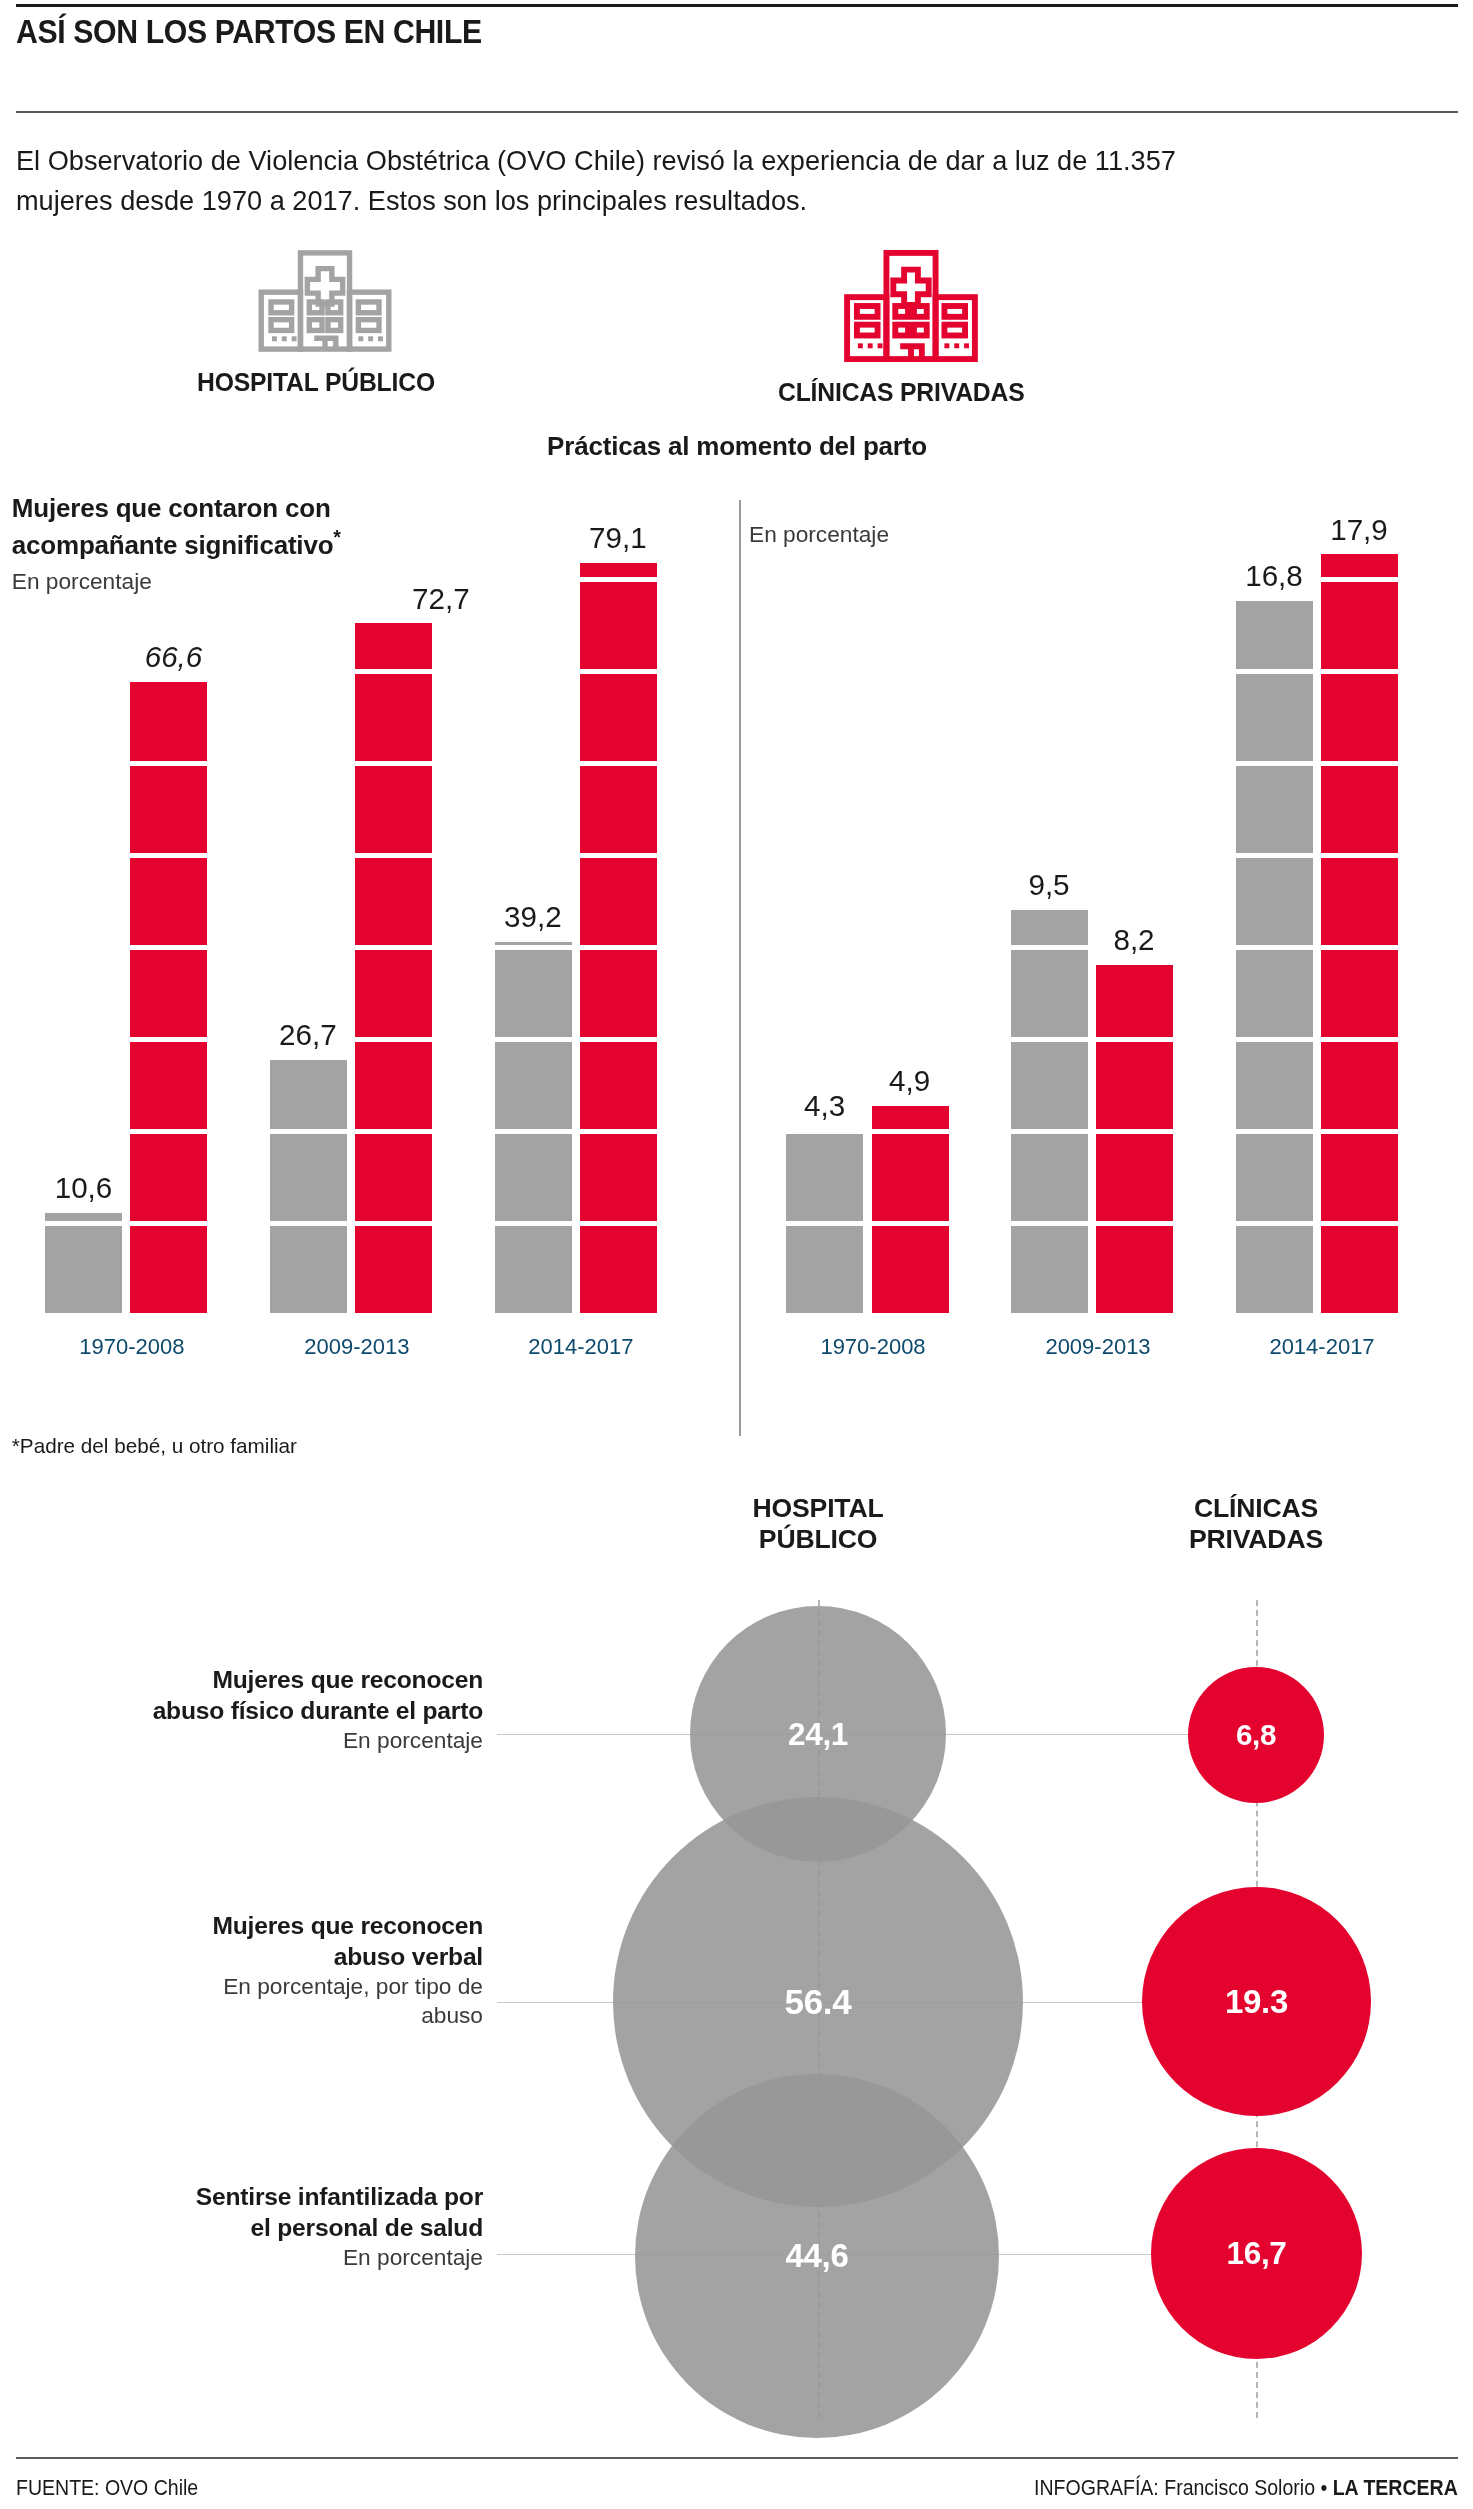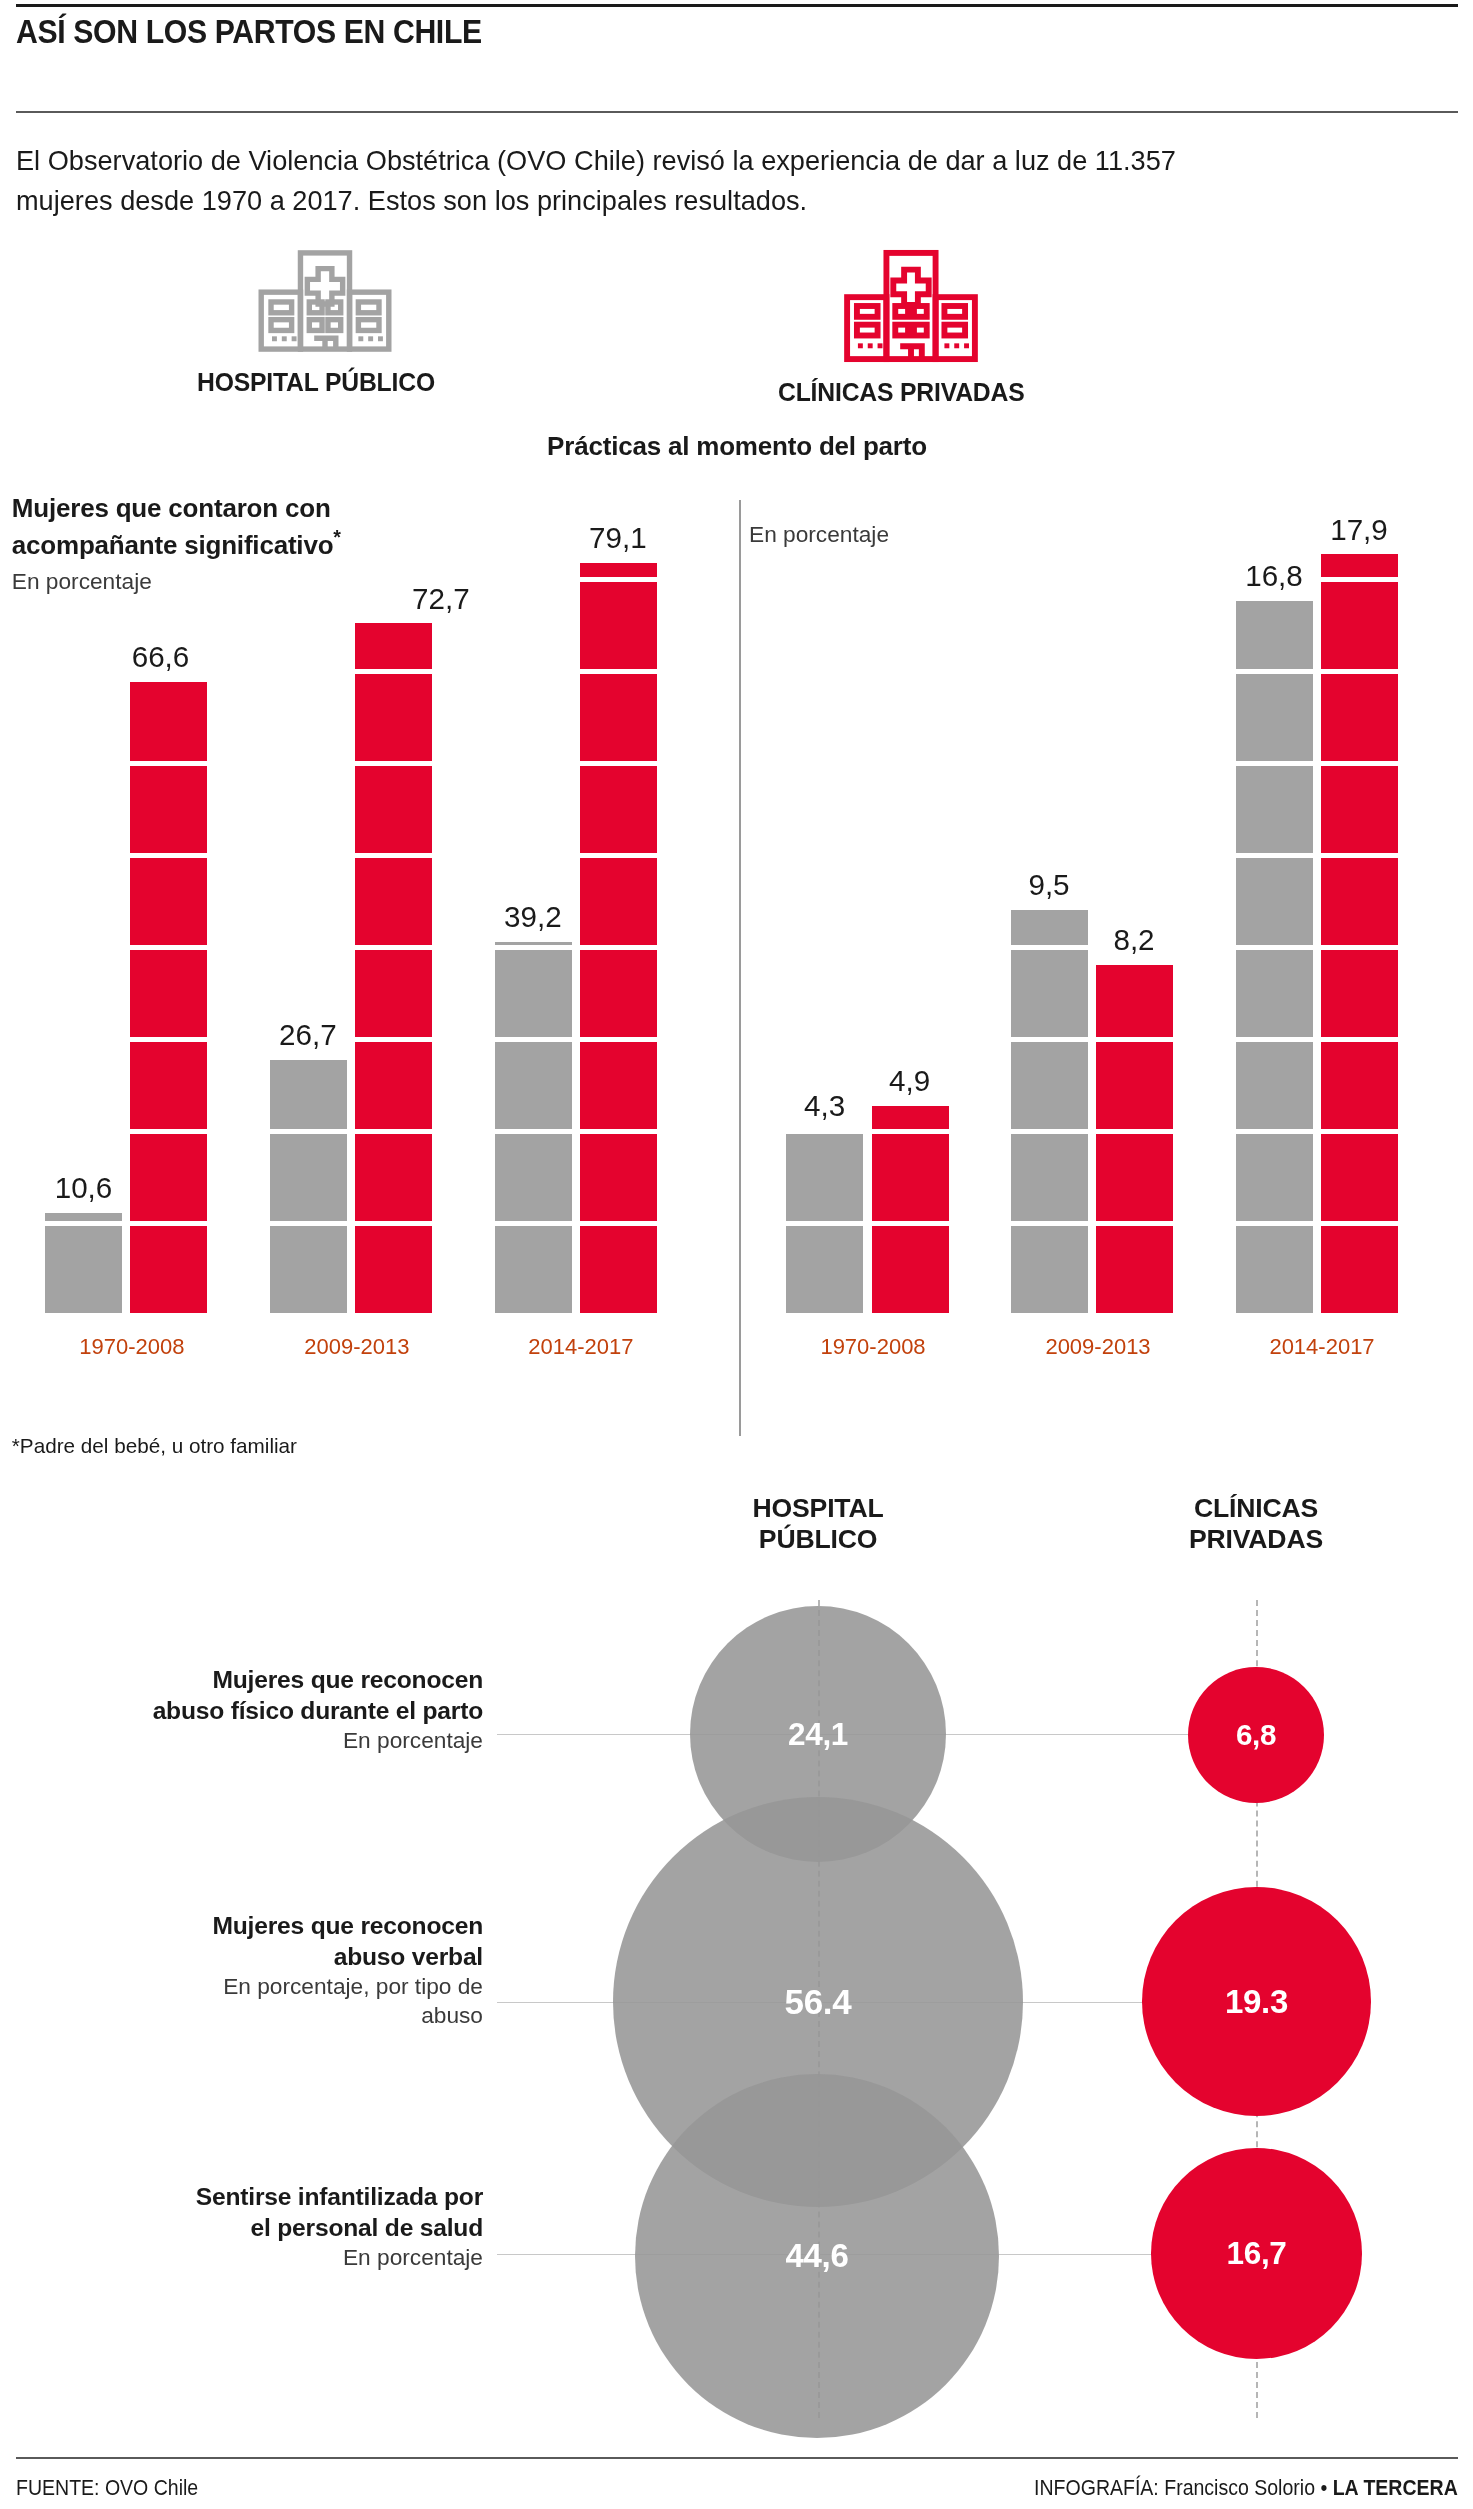--- a/index.html
+++ b/index.html
@@ -66,21 +66,21 @@
     content: ""; position: absolute; inset: 0;
     background-image: repeating-linear-gradient(
       to top, transparent 0px, transparent 87px, #ffffff 87px, #ffffff 92px);
     pointer-events: none;
   }
   .bar-value {
     position: absolute; left: 50%; transform: translateX(-50%);
     font-size: 29.6px; font-weight: 400; white-space: nowrap; color: #1a1a1a;
   }
   .cat-label {
-    position: absolute; font-size: 22px; color: #c2410c; white-space: nowrap;
+    position: absolute; font-size: 22px; color: #0c4a6e; white-space: nowrap;
     text-align: center; transform: translateX(-50%);
   }
   .footnote { position: absolute; left: 11.8px; top: 1434px; font-size: 20.7px; color: #1a1a1a; }
 
   
   .bubble-head {
     position: absolute; font-size: 26.6px; font-weight: bold; text-align: center;
     line-height: 1.17; letter-spacing: -0.2px;
     transform: translateX(-50%);
   }
@@ -199,21 +199,21 @@
       <span>acompañante significativo</span><sup>*</sup>
     </div>
     <div class="panel-sub">En porcentaje</div>
 
     <div class="plot">
 
       <div class="bargroup" style="left:19.7px; width:187px;">
         <div class="bar gray" style="left:13.8px; height:100px;"></div>
         <div class="bar-value" style="left:52px; bottom:108px;">10,6</div>
         <div class="bar red" style="left:99px; height:631px;"></div>
-        <div class="bar-value" style="left:129px; bottom:639px;">66,6</div>
+        <div class="bar-value" style="left:142px; bottom:639px;font-style:italic;">66,6</div>
       </div>
 
       <div class="bargroup" style="left:244px; width:187px;">
         <div class="bar gray" style="left:13.8px; height:253px;"></div>
         <div class="bar-value" style="left:52px; bottom:261px;">26,7</div>
         <div class="bar red" style="left:99px; height:690px;"></div>
         <div class="bar-value" style="left:137px; bottom:697px;margin-left:48px;">72,7</div>
       </div>
 
       <div class="bargroup" style="left:469px; width:187px;">

